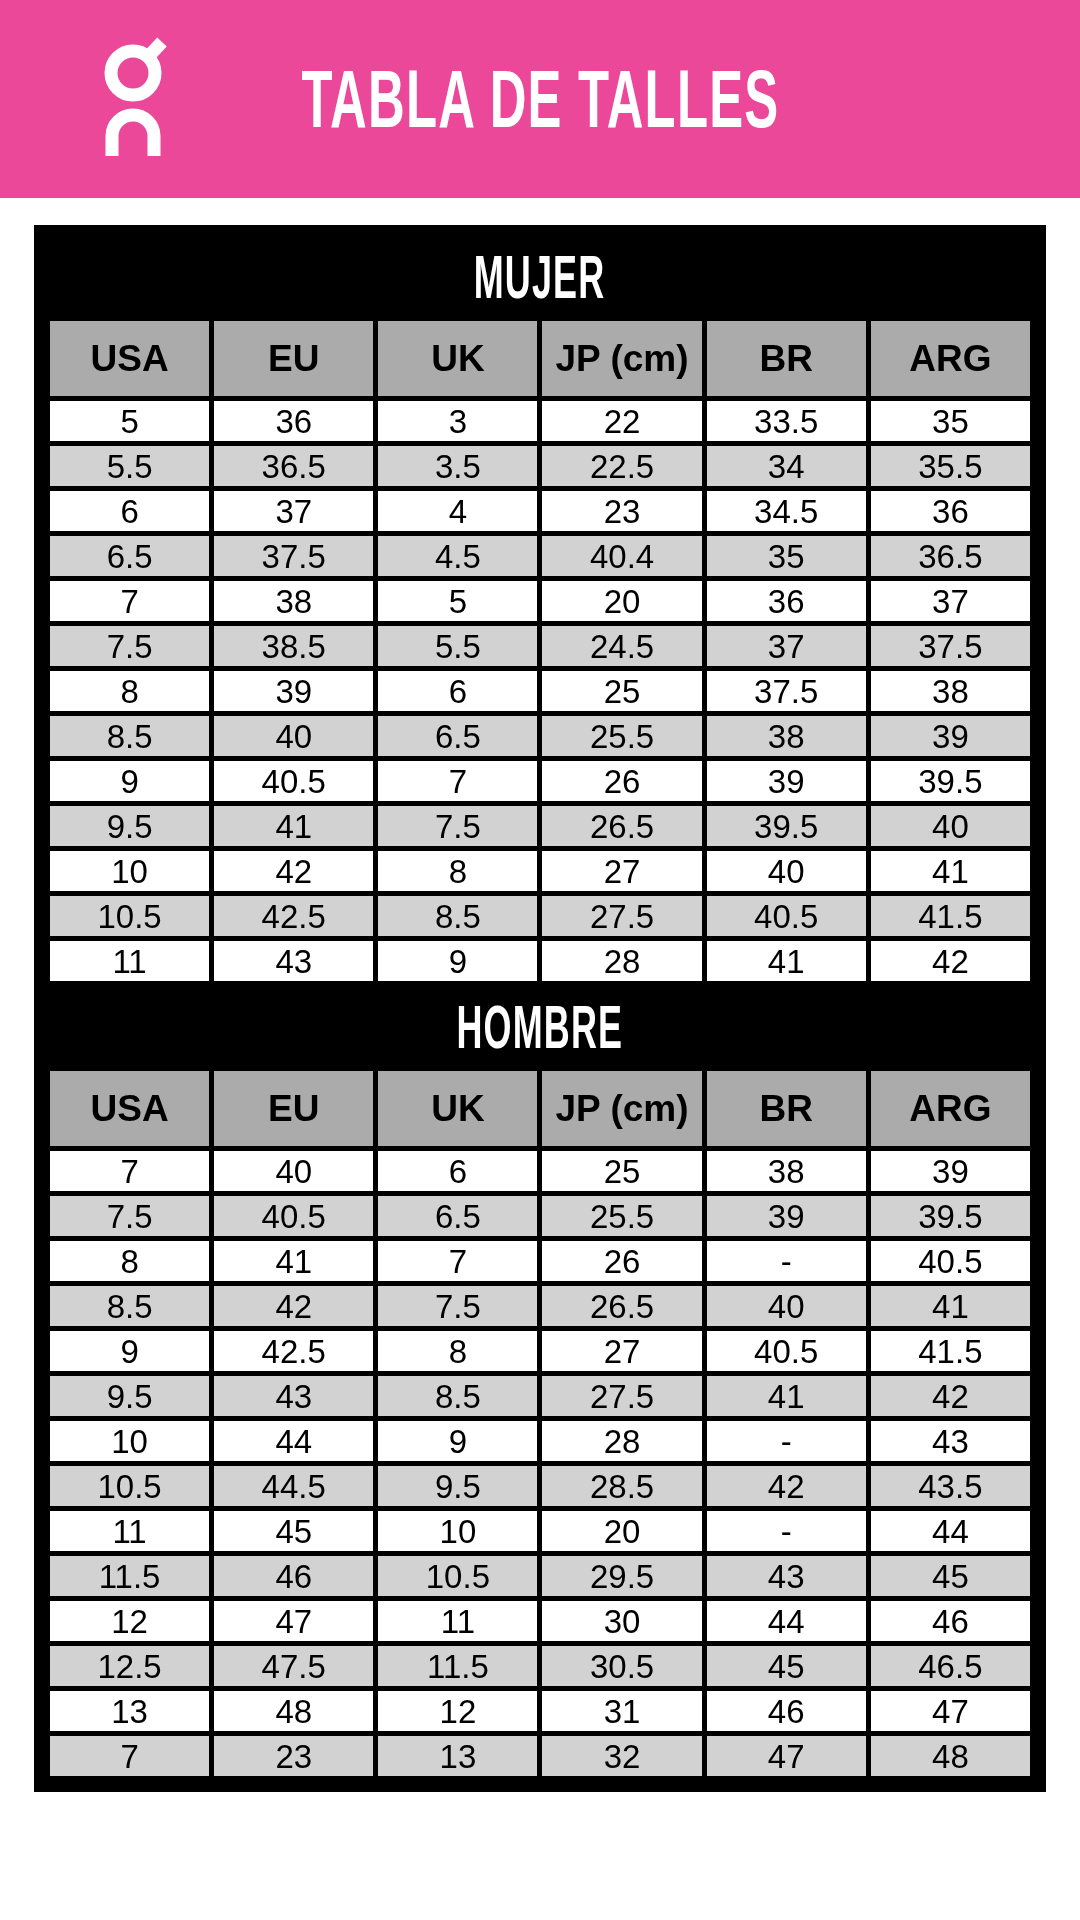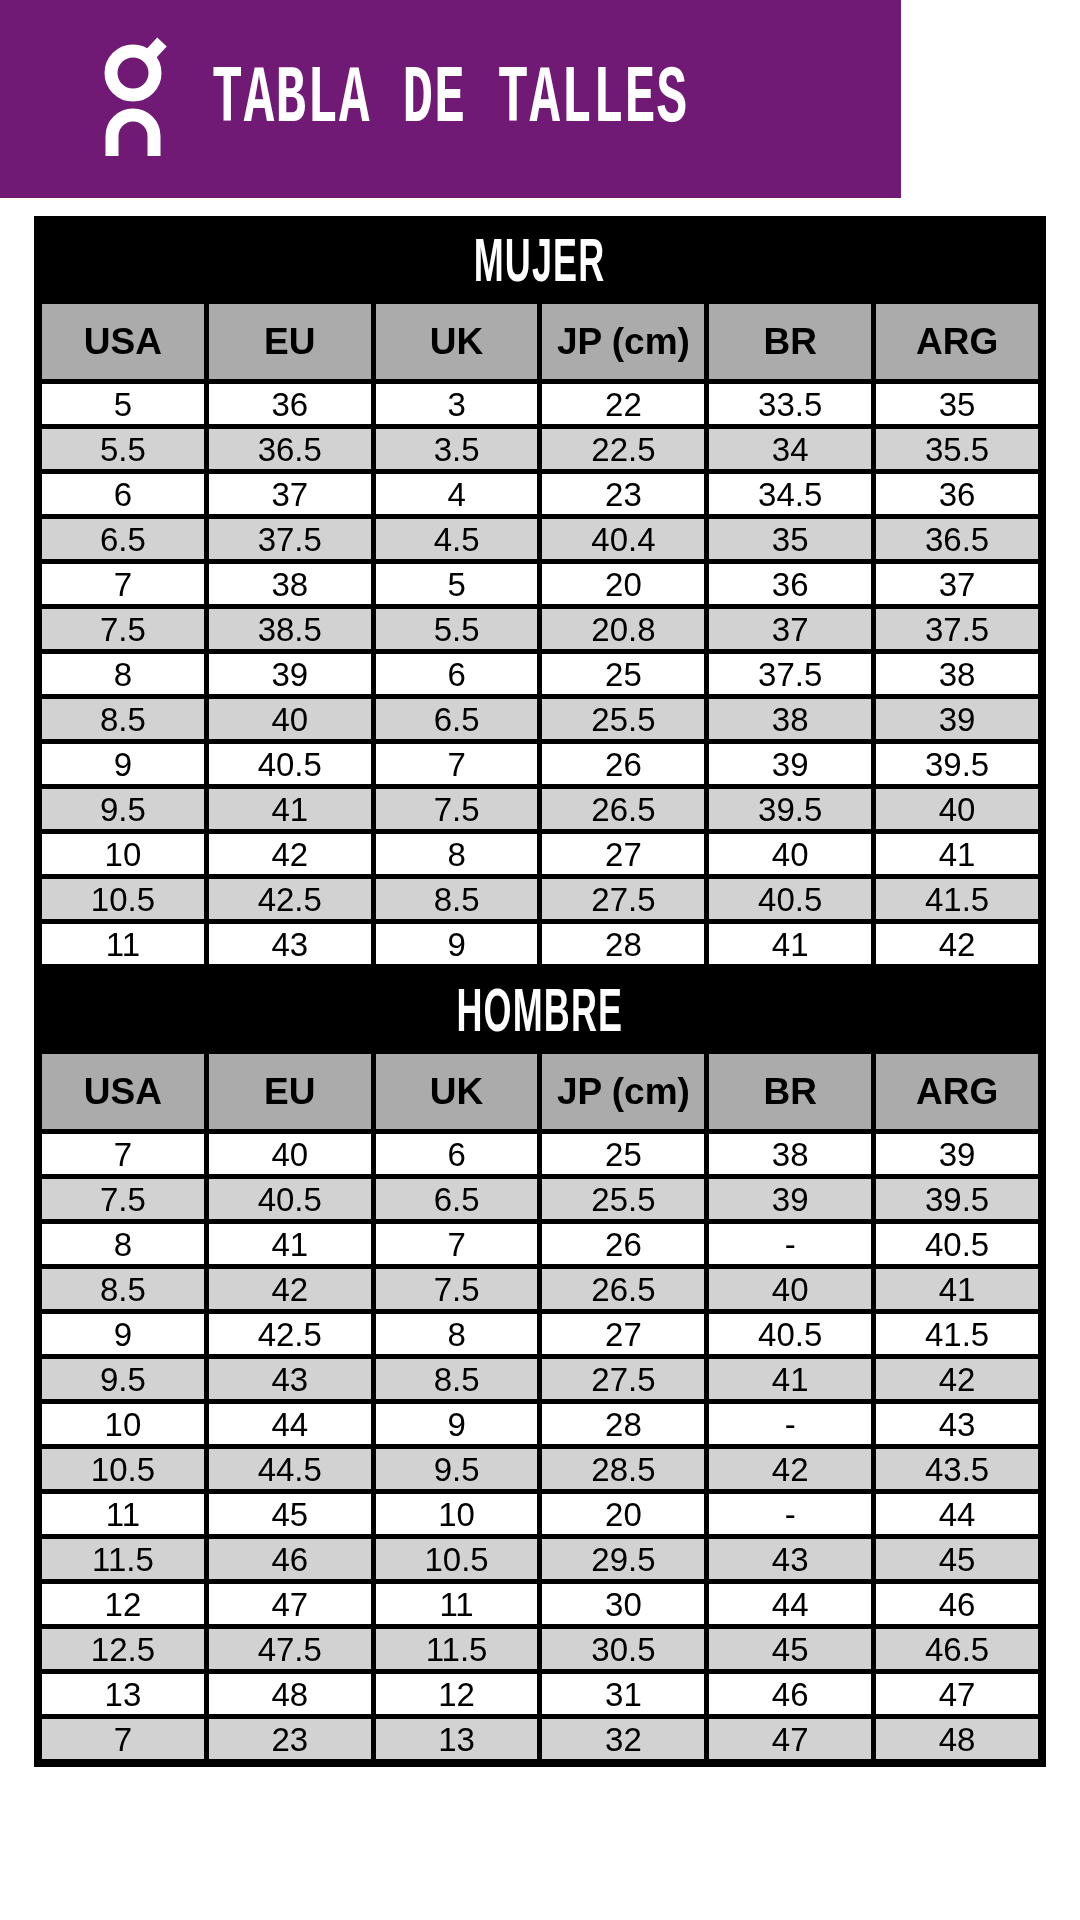--- a/index.html
+++ b/index.html
@@ -4,23 +4,22 @@
 <style>
   * { box-sizing: border-box; margin: 0; padding: 0; }
   html, body {
     width: 1080px; height: 1920px;
     background: #ffffff;
     font-family: "Liberation Sans", sans-serif;
     overflow: hidden;
   }
   .top-band {
     position: relative;
-    width: 901px; height: 198px;
-    background: #701a75;
-    font-family: Liberation Mono, monospace;
+    width: 1080px; height: 198px;
+    background: #ec4899;
   }
   .logo {
     position: absolute;
     left: 104px; top: 36px;
     width: 66px; height: 120px;
   }
   .logo svg { width: 100%; height: 100%; display: block; }
   .main-title-wrap {
     position: absolute;
     left: 0; top: 0; right: 0; bottom: 0;
@@ -30,23 +29,23 @@
     color: #ffffff;
     font-weight: bold;
     font-size: 82px;
     letter-spacing: 2px;
     white-space: nowrap;
     display: inline-block;
     transform: scaleX(0.62);
     transform-origin: center;
   }
   .chart-wrap {
-    margin: 18px 34px 0 34px;
+    margin: 27px 34px 0 34px;
     background: #000000;
-    padding: 3px;
+    padding: 11px;
   }
   .section-band {
     height: 80px;
     background: #000000;
     display: flex; align-items: center; justify-content: center;
   }
   .section-band .cond-title {
     color: #ffffff;
     font-weight: bold;
     font-size: 62px;
@@ -154,21 +153,21 @@
             <td>38</td>
             <td>5</td>
             <td>20</td>
             <td>36</td>
             <td>37</td>
           </tr>
           <tr>
             <td>7.5</td>
             <td>38.5</td>
             <td>5.5</td>
-            <td>20.8</td>
+            <td>24.5</td>
             <td>37</td>
             <td>37.5</td>
           </tr>
           <tr>
             <td>8</td>
             <td>39</td>
             <td>6</td>
             <td>25</td>
             <td>37.5</td>
             <td>38</td>

